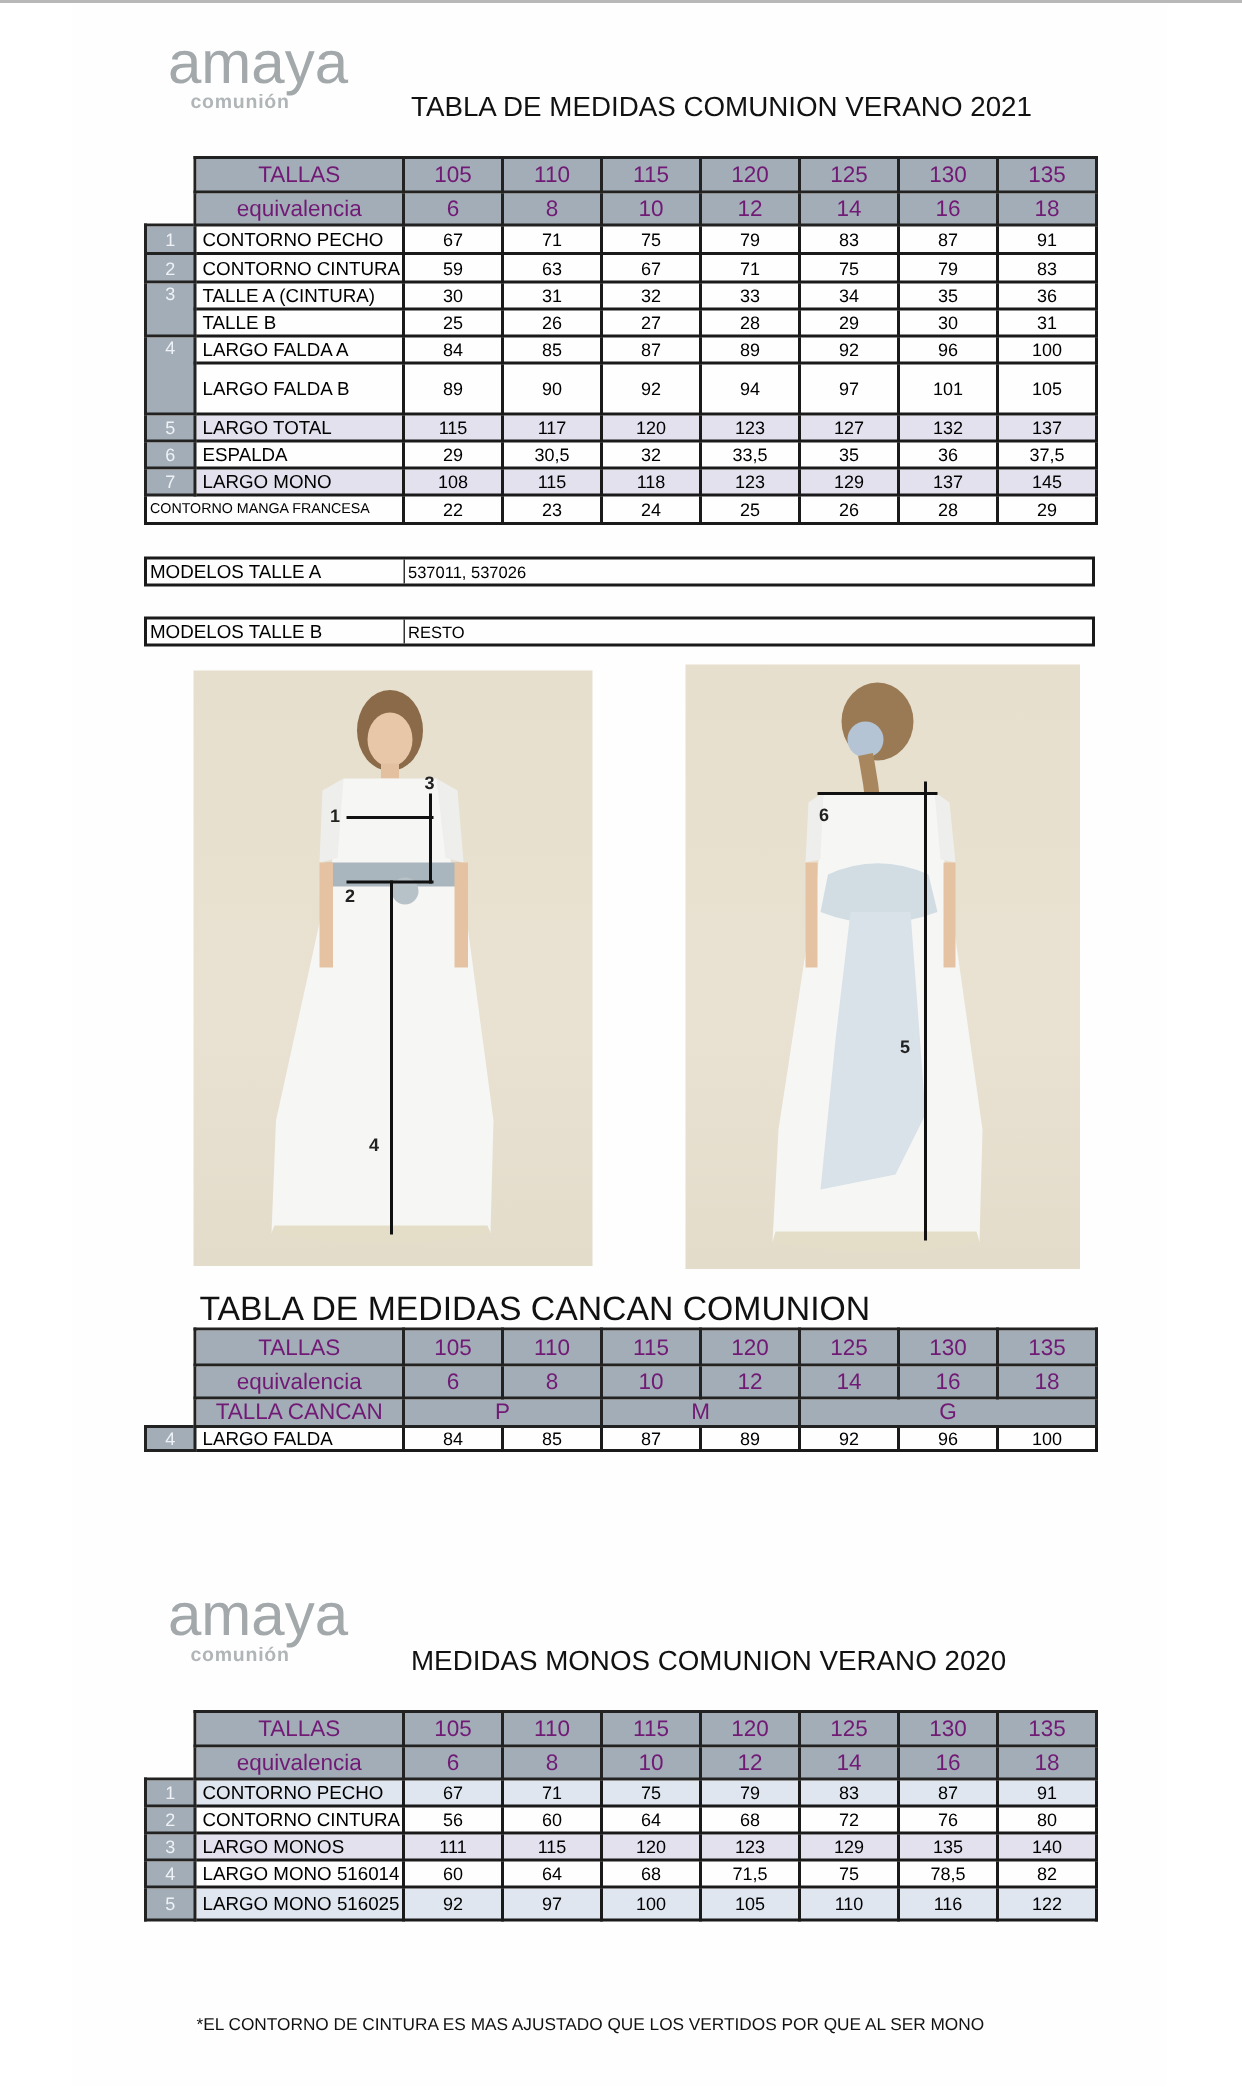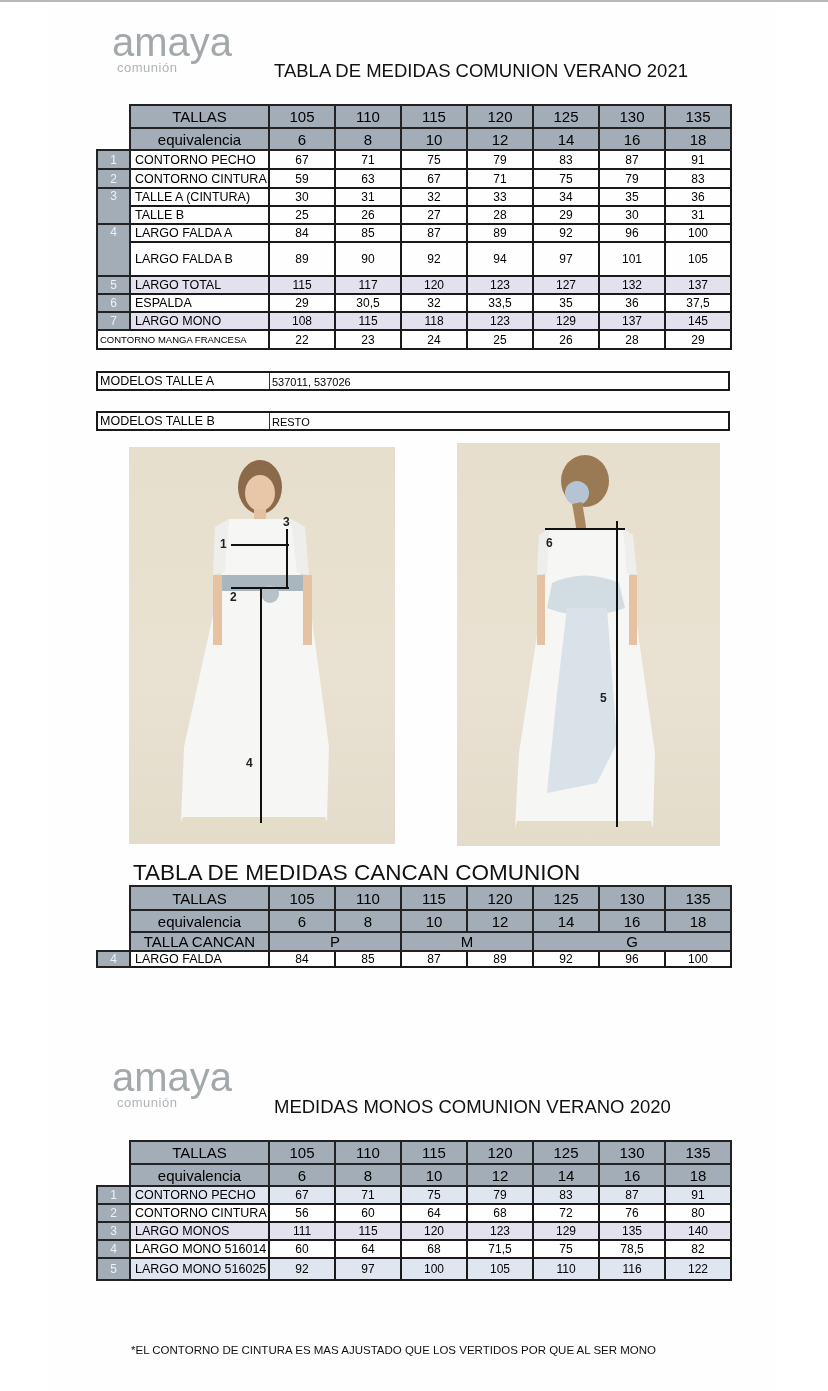--- a/index.html
+++ b/index.html
@@ -3,28 +3,28 @@
 <meta charset="utf-8">
 <style>
   * { box-sizing: border-box; margin: 0; padding: 0; }
   html, body { width: 828px; height: 1391px; background: #ffffff; overflow: hidden; }
   body { font-family: "Liberation Sans", sans-serif; color: #000; position: relative; }
   .topline { position: absolute; left: 0; top: 0; width: 828px; height: 2px; background: #b8b8b8; }
   .page { position: absolute; left: 48px; top: 2px; width: 730px; height: 1389px; background: #fefefe; }
 
   .logo { position: absolute; width: 160px; height: 60px; }
   .logo .amaya { position: absolute; left: 0; top: -10px; font-size: 40px; color: #a3a8ab; letter-spacing: 0px; font-weight: normal; }
-  .logo .comunion { position: absolute; left: 5px; top: 30px; font-size: 13px; color: #b0b5b8; letter-spacing: 0.5px; }
+  .logo .comunion { position: absolute; left: 15px; top: 30px; font-size: 13px; color: #b0b5b8; letter-spacing: 0.5px; font-weight: bold; }
 
   .title { position: absolute; font-size: 18.5px; color: #111; white-space: nowrap; }
   .title.big { font-size: 22.5px; }
 
   table.grid { position: absolute; border-collapse: collapse; table-layout: fixed; }
   table.grid td { border: 2px solid #1a1a1a; text-align: center; font-size: 12px; padding: 0; white-space: nowrap; overflow: hidden; }
-  table.grid td.hdr { background: #a3adb7; color: #000000; font-size: 15px; border-color: #222; }
+  table.grid td.hdr { background: #a3adb7; color: #701a75; font-size: 15px; border-color: #222; }
   table.grid td.idx { background: #a3adb7; color: #eef2f6; font-size: 12px; border-color: #222; }
   table.grid td.lbl { text-align: left; padding-left: 4px; font-size: 12.5px; }
   table.grid td.lbl.small { font-size: 9.5px; padding-left: 2px; }
   table.grid tr.shade td.val, table.grid tr.shade td.lbl { background: #e3e1ee; }
   table.grid tr.blue td.val, table.grid tr.blue td.lbl { background: #dfe6f0; }
   table.grid td.empty { border: none; background: transparent; }
 
   .model-row { position: absolute; left: 96px; width: 634px; height: 20px; border: 2px solid #1a1a1a; display: flex; }
   .model-row .k { width: 172px; border-right: 1px solid #333; font-size: 12.5px; line-height: 17px; padding-left: 2px; }
   .model-row .v { flex: 1; font-size: 11px; line-height: 18px; padding-left: 2px; }

